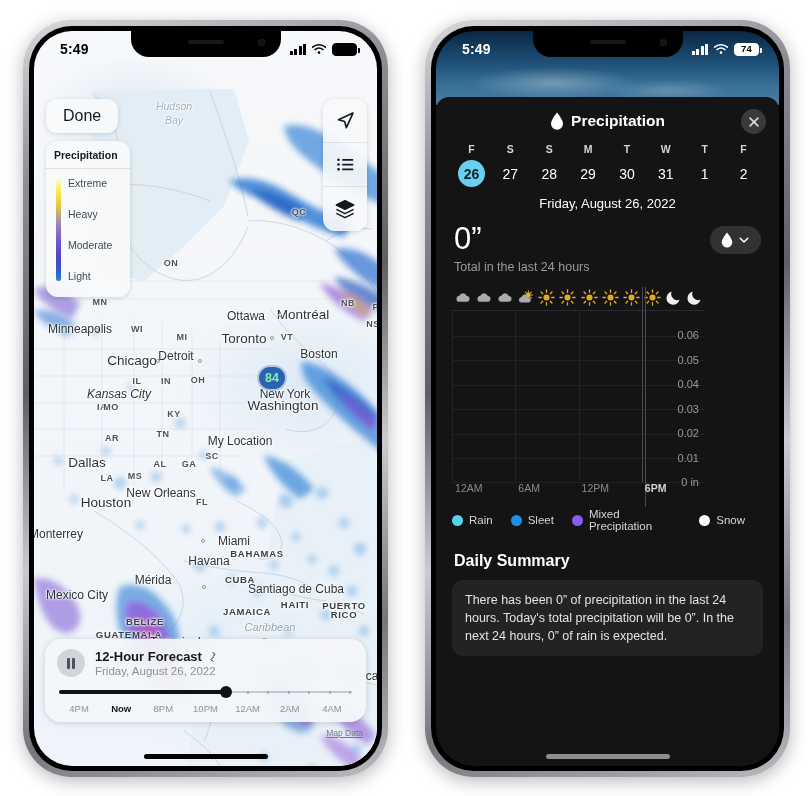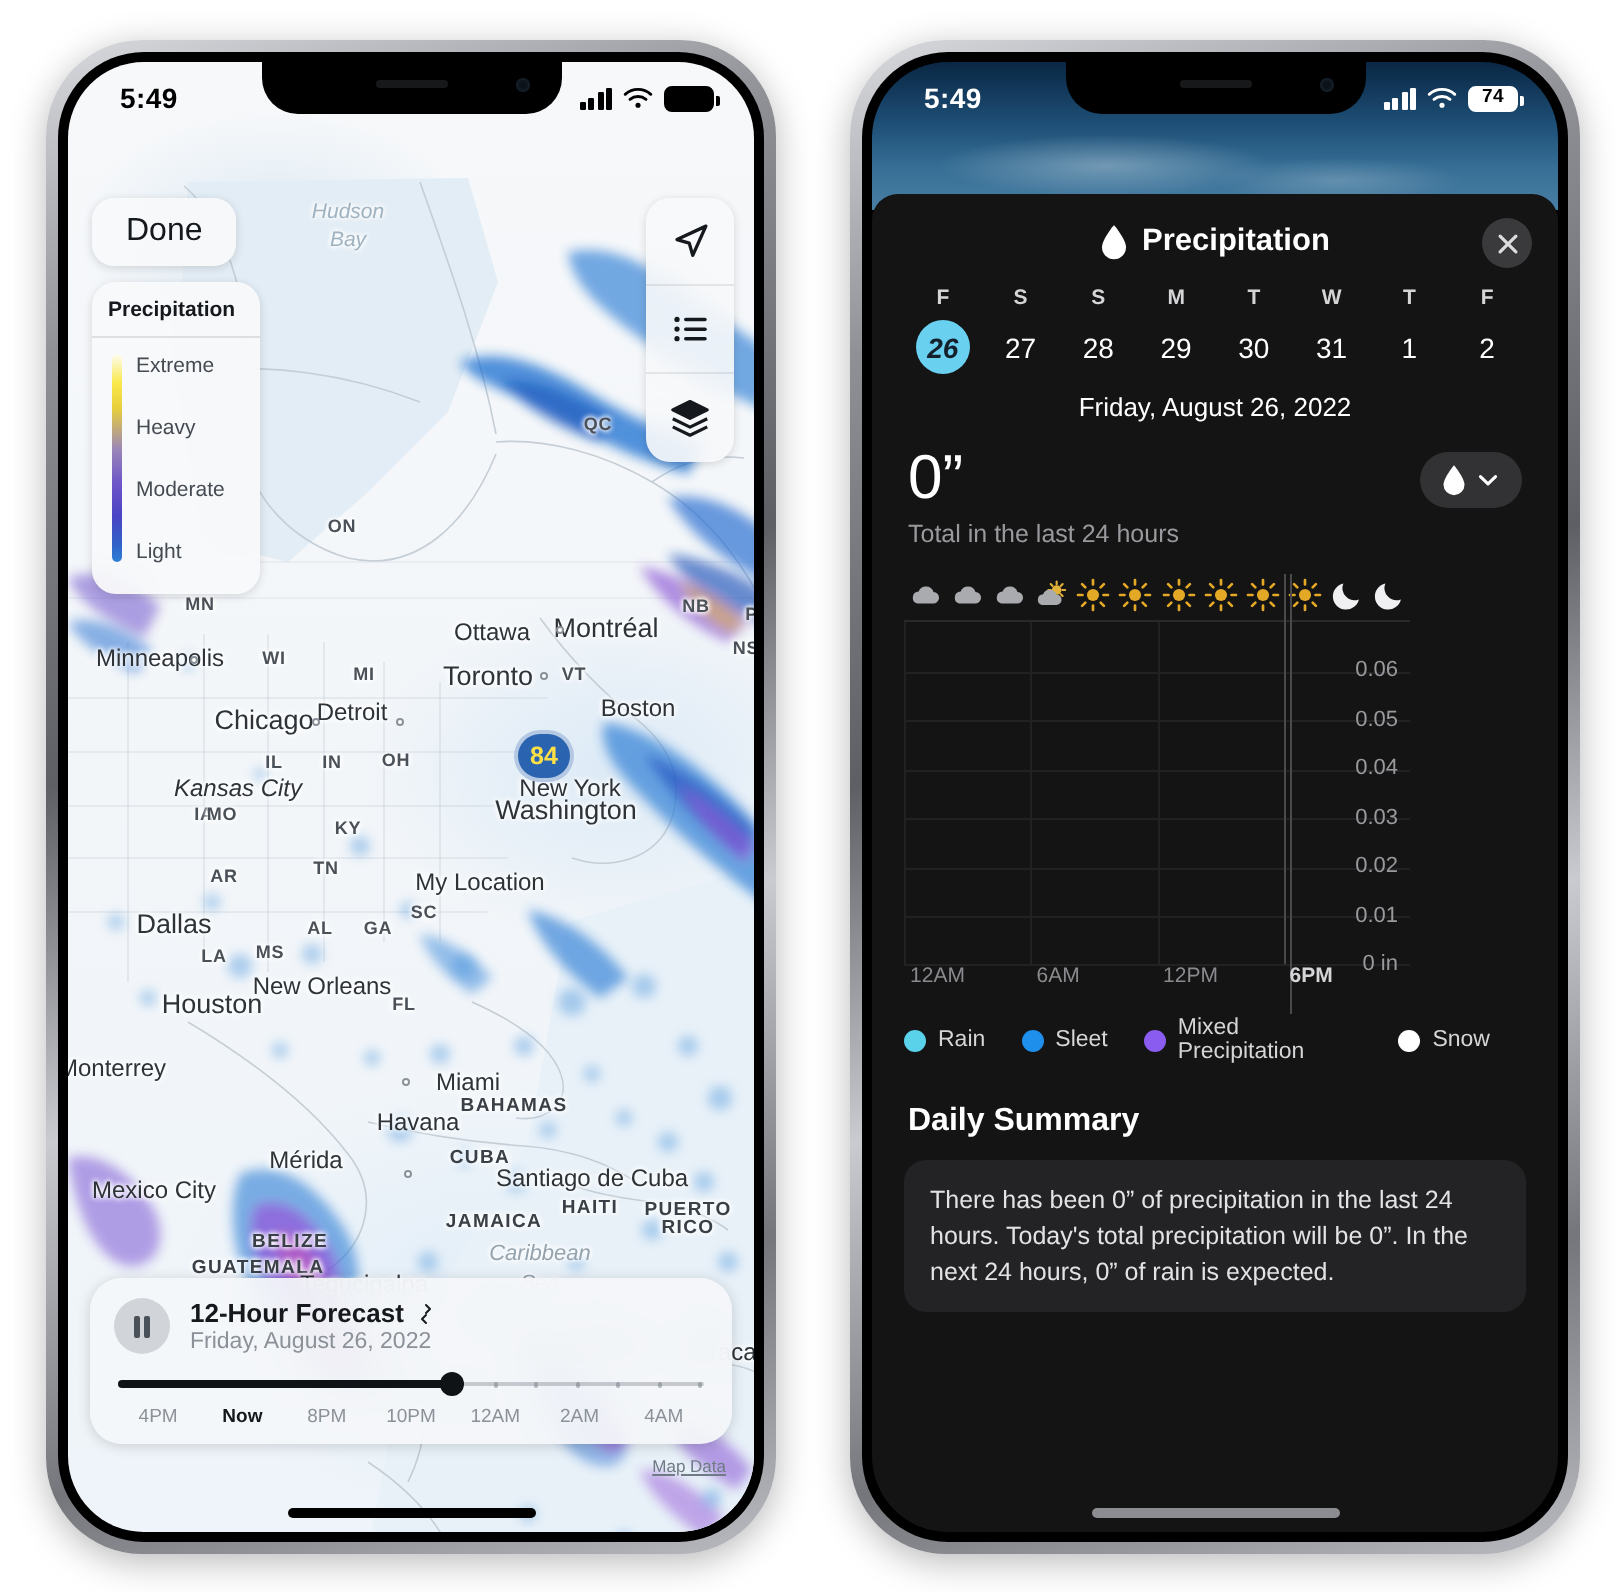--- a/index.html
+++ b/index.html
@@ -165,21 +165,21 @@
     position: absolute; left: 178px; top: 341px; z-index: 16;
     width: 54px; height: 54px; border-radius: 50%;
     background: #2a63b0; color: #fff;
     display:flex; flex-direction:column; align-items:center; justify-content:center;
     box-shadow: 0 1px 4px rgba(0,0,0,.3);
   }
   .temp-bubble .t { font-size: 17px; font-weight: bold; line-height: 1; margin-top:2px;}
   .temp-badge {
     position: absolute; left: 223px; top: 334px; z-index: 16;
     min-width: 26px; height: 26px; border-radius: 13px;
-    background: #2a63b0; color:#fde047; font-size: 12.5px; font-weight: bold;
+    background: #2a63b0; color:#86efac; font-size: 12.5px; font-weight: bold;
     display:flex; align-items:center; justify-content:center; padding: 0 6px;
     border: 2px solid rgba(255,255,255,.65);
   }
 
   
   .forecast {
     position: absolute; left: 11px; right: 11px; bottom: 44px; z-index: 22;
     background: rgba(244,246,249,.93);
     border-radius: 16px; padding: 10px 12px 8px 12px;
     box-shadow: 0 1px 7px rgba(0,0,0,.16);
@@ -245,21 +245,21 @@
   }
   .daystrip { padding: 2px 16px 0 16px; }
   .day-row { display:flex; }
   .day-col { flex:1; display:flex; flex-direction:column; align-items:center; gap: 5px;}
   .dow { font-size: 10.5px; font-weight:bold; color:#d5d5d7; }
   .dnum {
     width: 27px; height: 27px; border-radius:50%;
     display:flex; align-items:center; justify-content:center;
     font-size: 14px; color:#fff;
   }
-  .dnum.sel { background:#6ad0f0; color:#14202c; font-weight:bold;font-style:italic; }
+  .dnum.sel { background:#6ad0f0; color:#14202c; font-weight:bold; }
   .full-date { text-align:center; font-size: 13px; color:#fff; margin: 9px 0 2px 0; }
 
   .total-row {
     display:flex; align-items:flex-start; justify-content:space-between;
     padding: 10px 18px 0 18px;
   }
   .total-val { font-size: 31px; font-weight: 500; color:#fff; line-height: 1; }
   .total-sub { font-size: 12.5px; color:#9a9a9e; margin-top: 6px; }
   .type-pill {
     display:flex; align-items:center; gap:5px;

